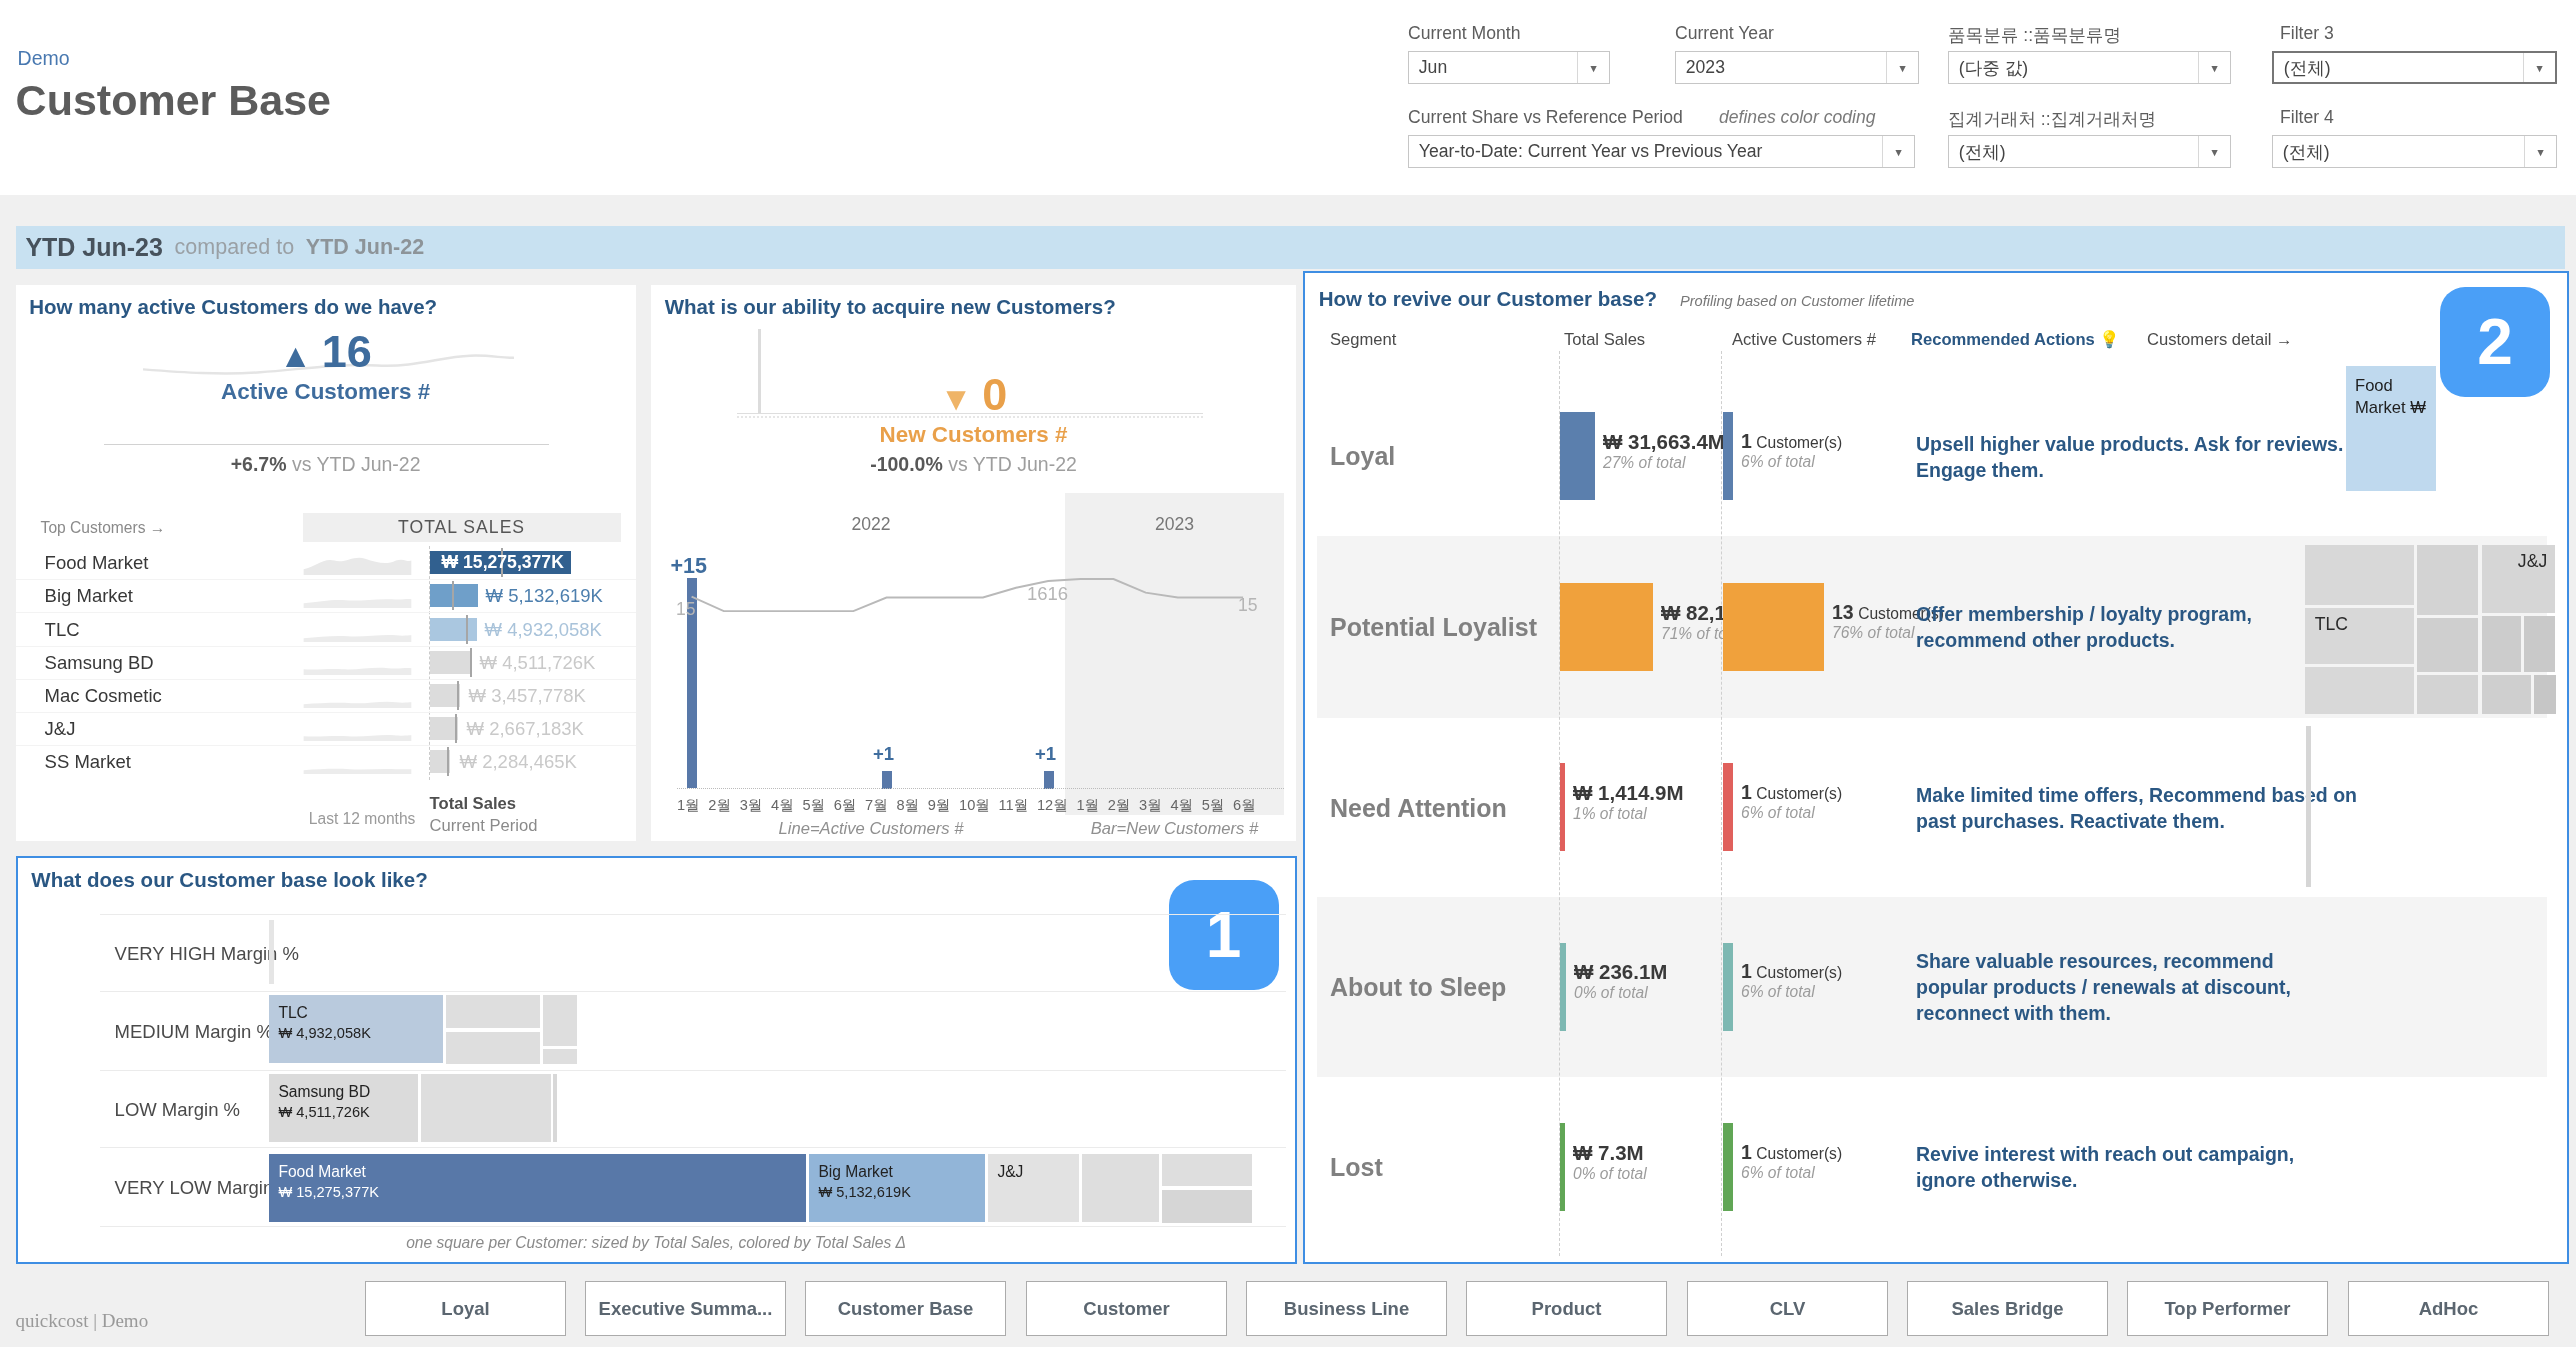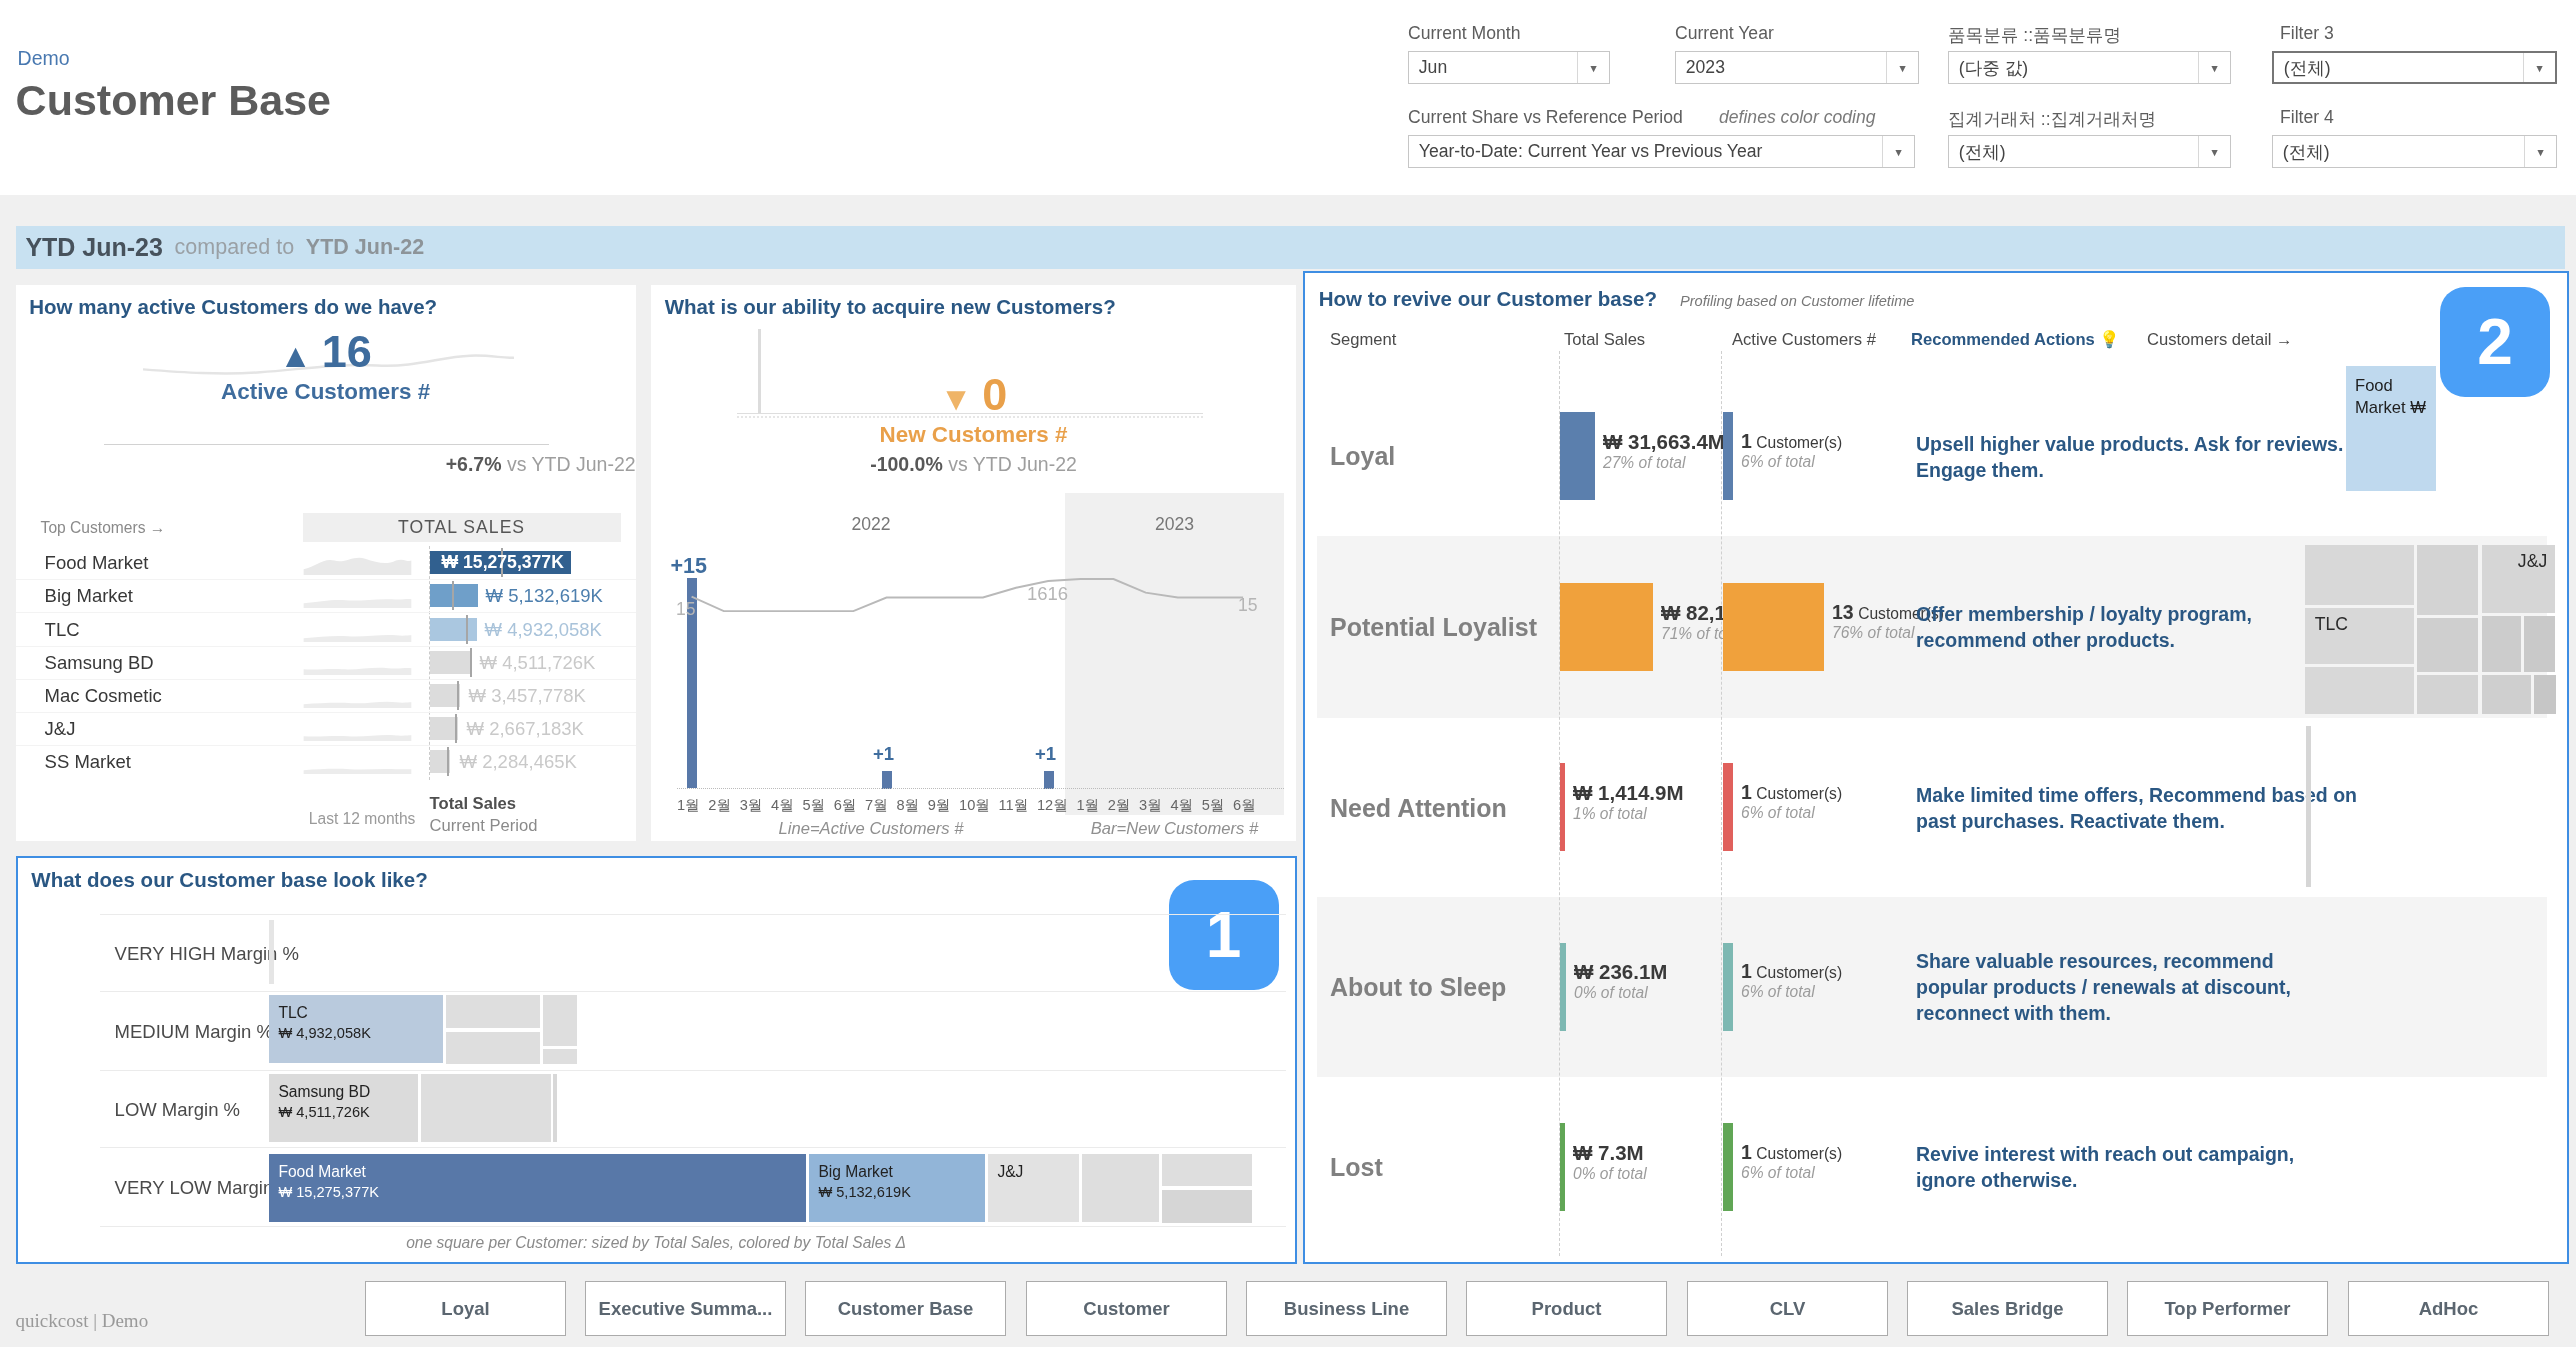--- a/index.html
+++ b/index.html
@@ -102,21 +102,21 @@
     <div class="card-title" style="left:13.7px;top:9.8px;">How many active Customers do we have?</div>
     <svg class="abs" style="left:127px;top:57px;" width="371" height="44" viewBox="0 0 380 45">
       <path d="M0,28 C40,31 80,34 120,31 C170,27 200,22 240,24 C280,26 305,15 335,14 C355,13 370,17 380,16" stroke="#e4e4e4" stroke-width="2.5" fill="none"></path>
     </svg>
     <div class="kpirow" style="top:41px;">
       <span style="font-size:33px;color:#3e6c9d;">▲</span>
       <span style="font-size:45px;font-weight:bold;color:#3e6c9d;">16</span>
     </div>
     <div class="metric" style="top:94px;color:#3e6c9d;">Active Customers #</div>
     <div class="abs" style="left:88px;top:159px;width:445px;border-top:1px solid #d2d2d2;"></div>
-    <div class="compare" style="top:168px;text-align:right;">
+    <div class="compare" style="top:168px;">
       <b>+6.7%</b>
       <span>vs YTD Jun-22</span>
     </div>
 
     <div class="abs" style="left:25px;top:234px;font-size:15.6px;color:#8a8a8a;">Top Customers →</div>
     <div class="abs" style="left:287px;top:228px;width:318px;height:29px;background:#efefef;text-align:center;line-height:29px;font-size:17.6px;letter-spacing:1px;color:#555;">TOTAL SALES</div>
 
     <div class="abs" style="left:413px;top:261px;height:234px;border-left:1px dashed #cbcbcb;"></div>
 
     <div class="abs" style="left:0;top:261px;width:620px;height:33px;border-bottom:1px solid #f3f3f3;">

